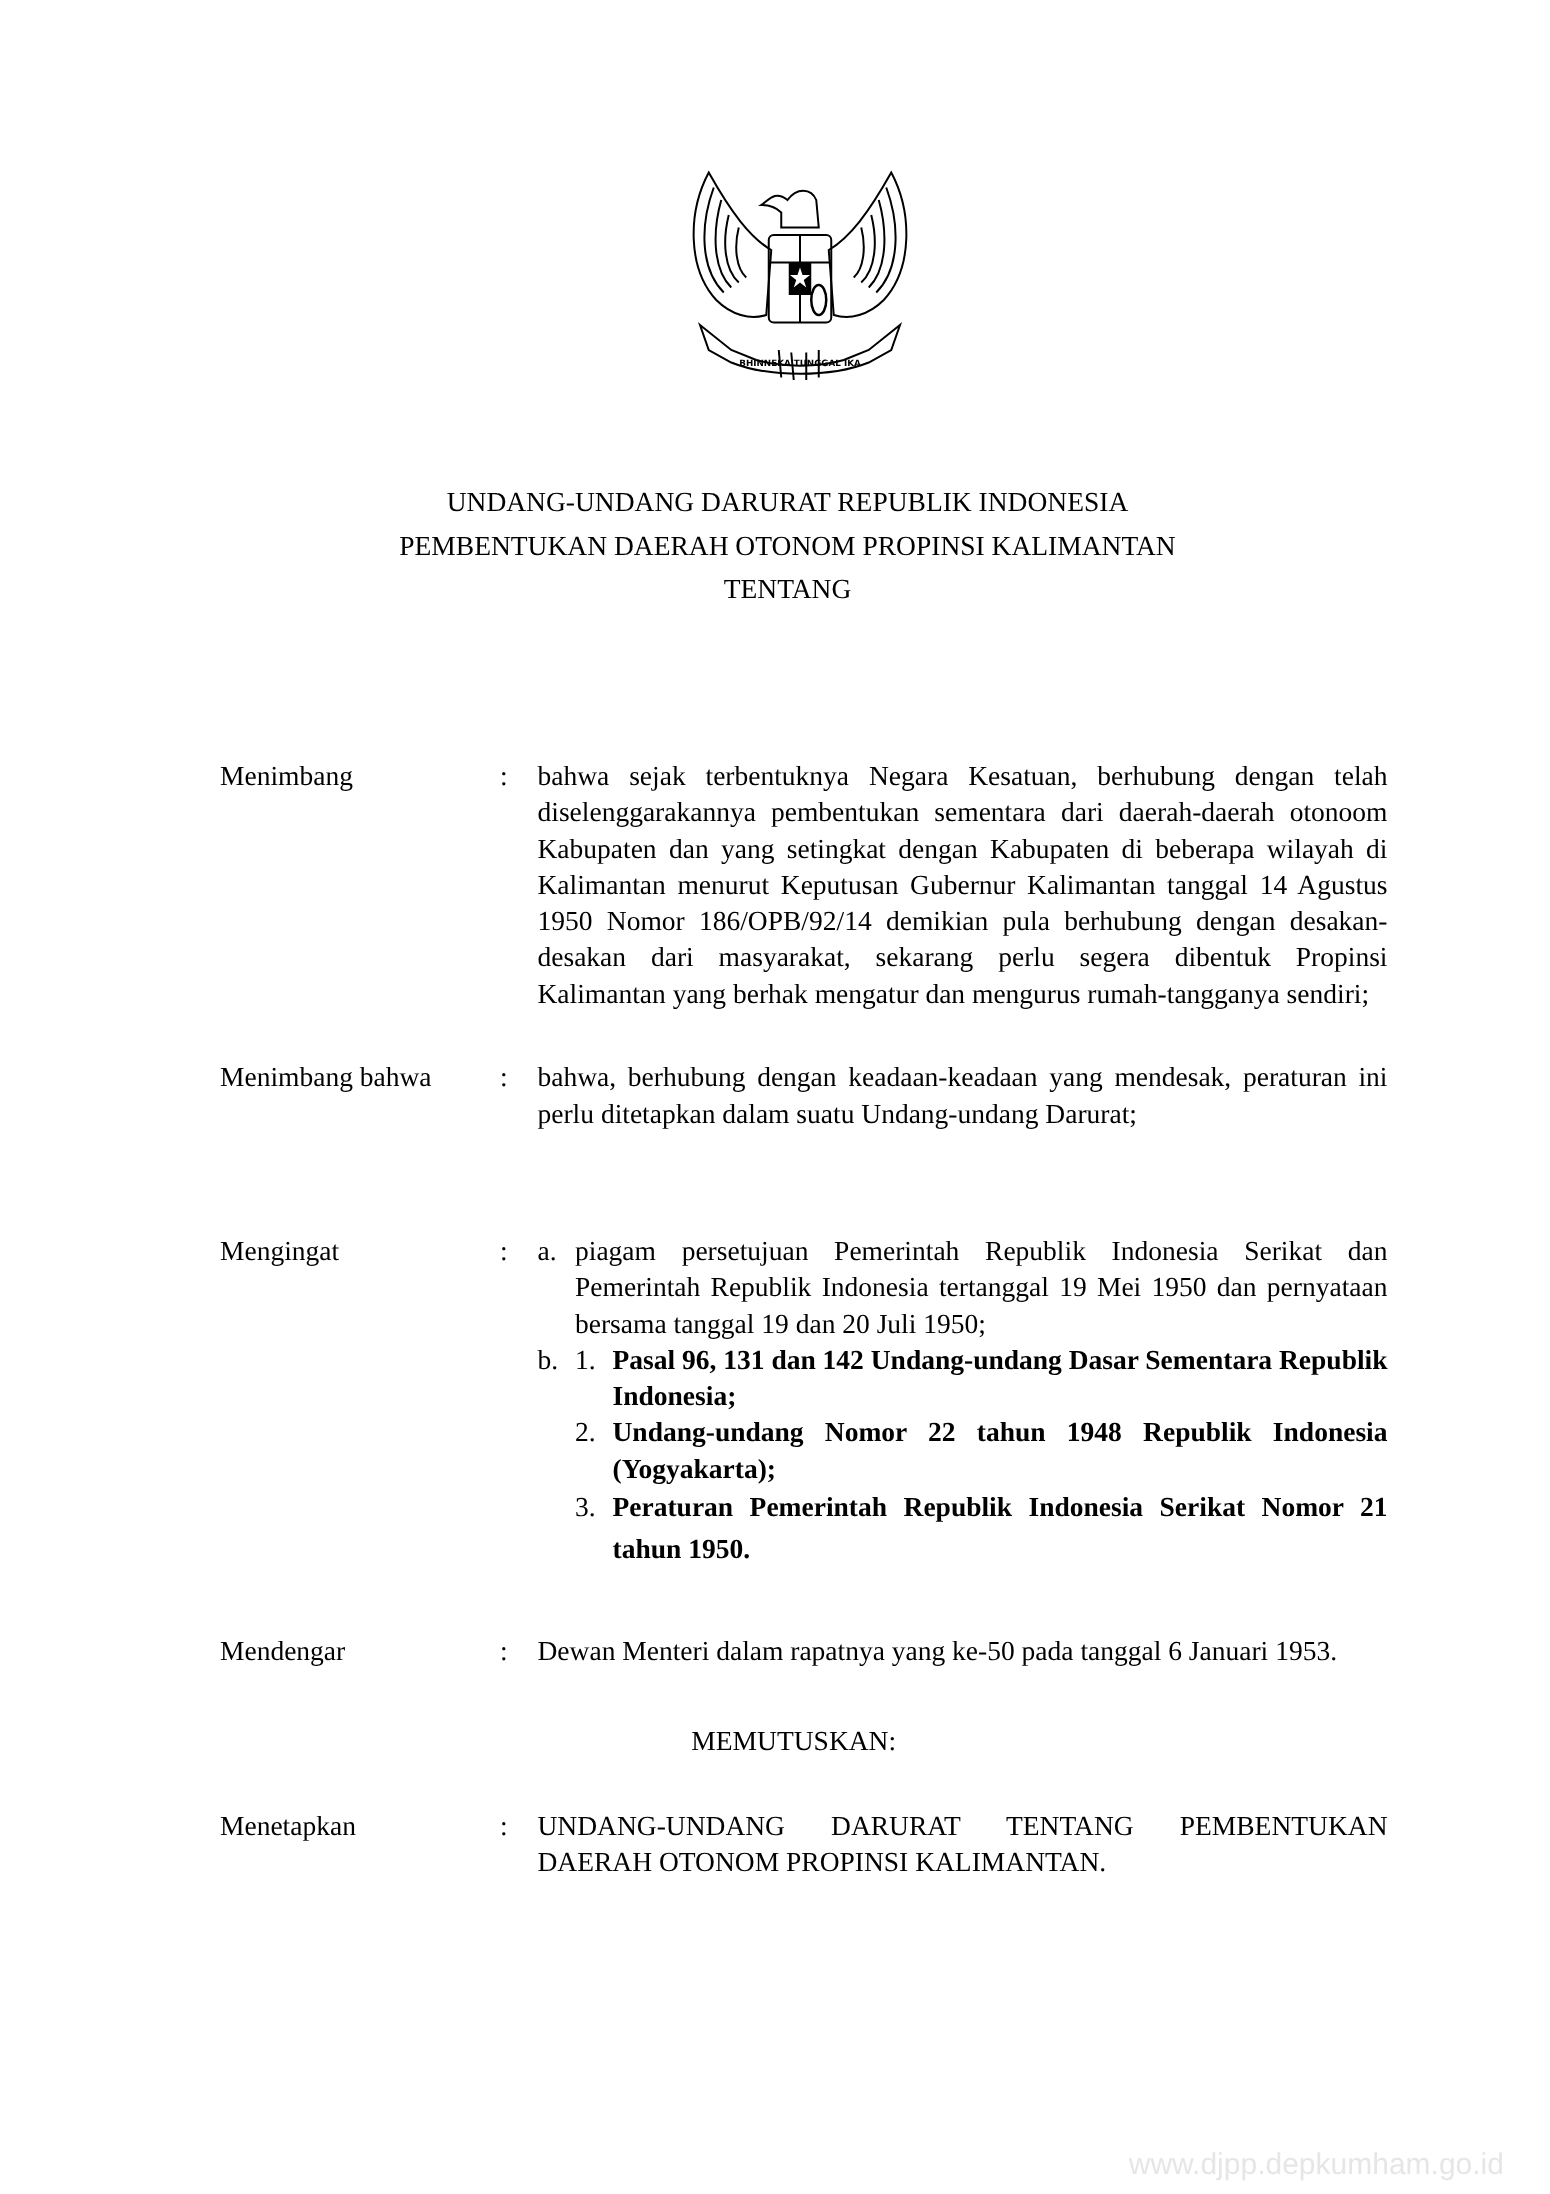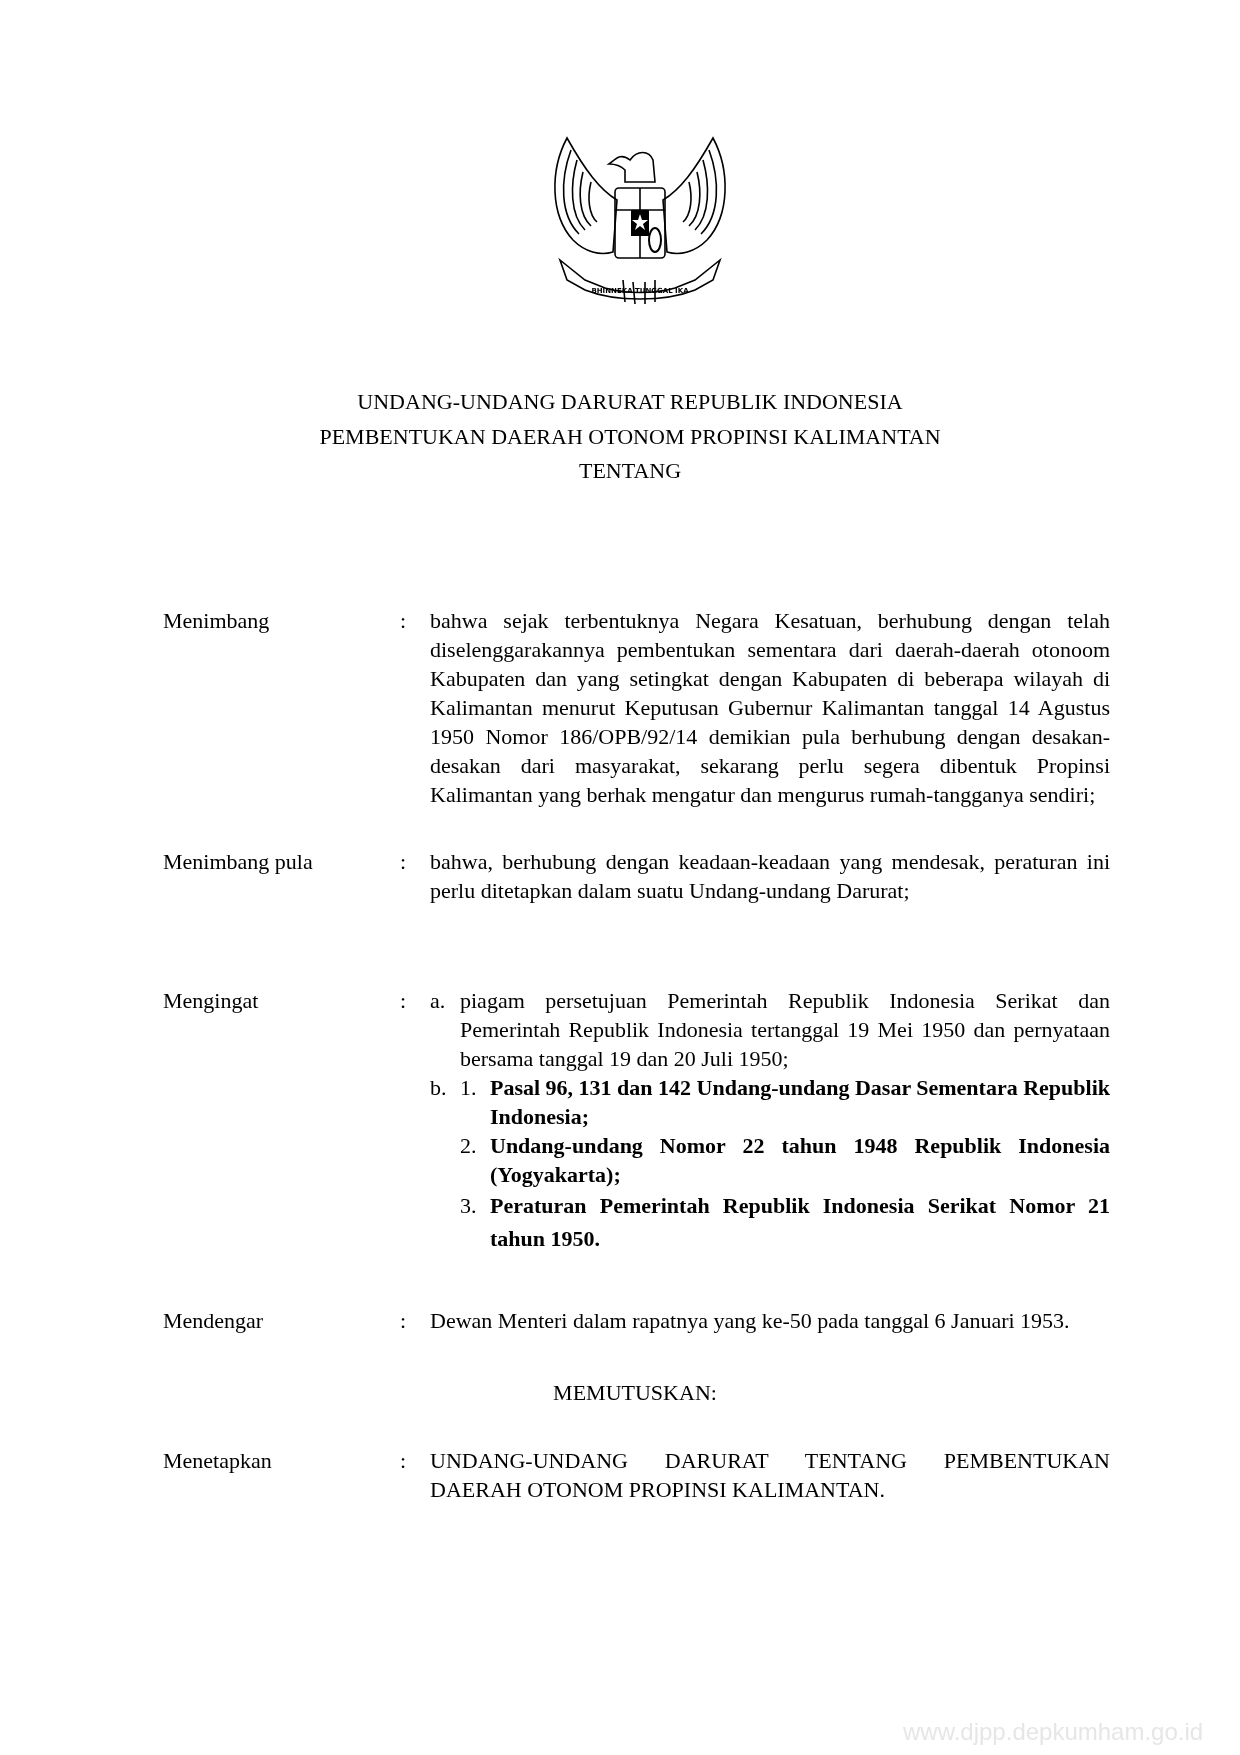--- a/index.html
+++ b/index.html
@@ -5,21 +5,21 @@
   html, body { margin: 0; padding: 0; background: #ffffff; }
   body { width: 1240px; height: 1755px; position: relative; overflow: hidden;
          font-family: "Liberation Serif", "DejaVu Serif", serif; color: #000; }
   .page { position: absolute; left: 0; top: 0; width: 1240px; height: 1755px; margin-left: 10px; }
   .emblem { position: absolute; left: 535px; top: 130px; width: 190px; height: 175px; }
   .title-block { position: absolute; left: 0; width: 1240px; top: 385px; text-align: center;
                  font-size: 22px; line-height: 34.5px; }
   .title-line { display: block; }
   .president { position: absolute; left: 0; width: 1240px; top: 552px; text-align: center; font-size: 22px; }
   .row { position: absolute; left: 150px; width: 950px; font-size: 22px; line-height: 29px; }
-  .row .label { position: absolute; left: 3px; top: 0; }
+  .row .label { position: absolute; left: 16px; top: 0; }
   .row .colon { position: absolute; left: 240px; top: 0; }
   .row .body { position: absolute; left: 270px; width: 680px; top: 0; text-align: justify; }
   .row .body p { margin: 0; text-align: justify; text-align-last: left; }
   .hang { position: relative; }
   .hang .mk { position: absolute; left: 0; top: 0; }
   .hang .tx { margin-left: 30px; display: block; text-align: justify; text-align-last: left; }
   .hang2 .mk2 { position: absolute; left: 30px; top: 0; }
   .hang2 .tx2 { margin-left: 60px; display: block; text-align: justify; text-align-last: left; font-weight: bold; }
   .decide { position: absolute; left: 0; width: 1250px; top: 1380px; text-align: center; font-size: 22px; }
   .watermark { position: absolute; left: 893px; top: 1718px; font-family: "Liberation Sans", "DejaVu Sans", sans-serif;
@@ -72,21 +72,21 @@
 
   <div class="row" style="top:606px;">
     <span class="label">Menimbang</span>
     <span class="colon">:</span>
     <div class="body">
         <p>bahwa sejak terbentuknya Negara Kesatuan, berhubung dengan telah diselenggarakannya pembentukan sementara dari daerah-daerah otonoom Kabupaten dan yang setingkat dengan Kabupaten di beberapa wilayah di Kalimantan menurut Keputusan Gubernur Kalimantan tanggal 14 Agustus 1950 Nomor 186/OPB/92/14 demikian pula berhubung dengan desakan-desakan dari masyarakat, sekarang perlu segera dibentuk Propinsi Kalimantan yang berhak mengatur dan mengurus rumah-tangganya sendiri;</p>
       </div>
   </div>
 
   <div class="row" style="top:847px;">
-    <span class="label">Menimbang pula</span>
+    <span class="label">Menimbang bahwa</span>
     <span class="colon">:</span>
     <div class="body">
         <p>bahwa, berhubung dengan keadaan-keadaan yang mendesak, peraturan ini perlu ditetapkan dalam suatu Undang-undang Darurat;</p>
       </div>
   </div>
 
   <div class="row" style="top:986px;">
     <span class="label">Mengingat</span>
     <span class="colon">:</span>
     <div class="body">

